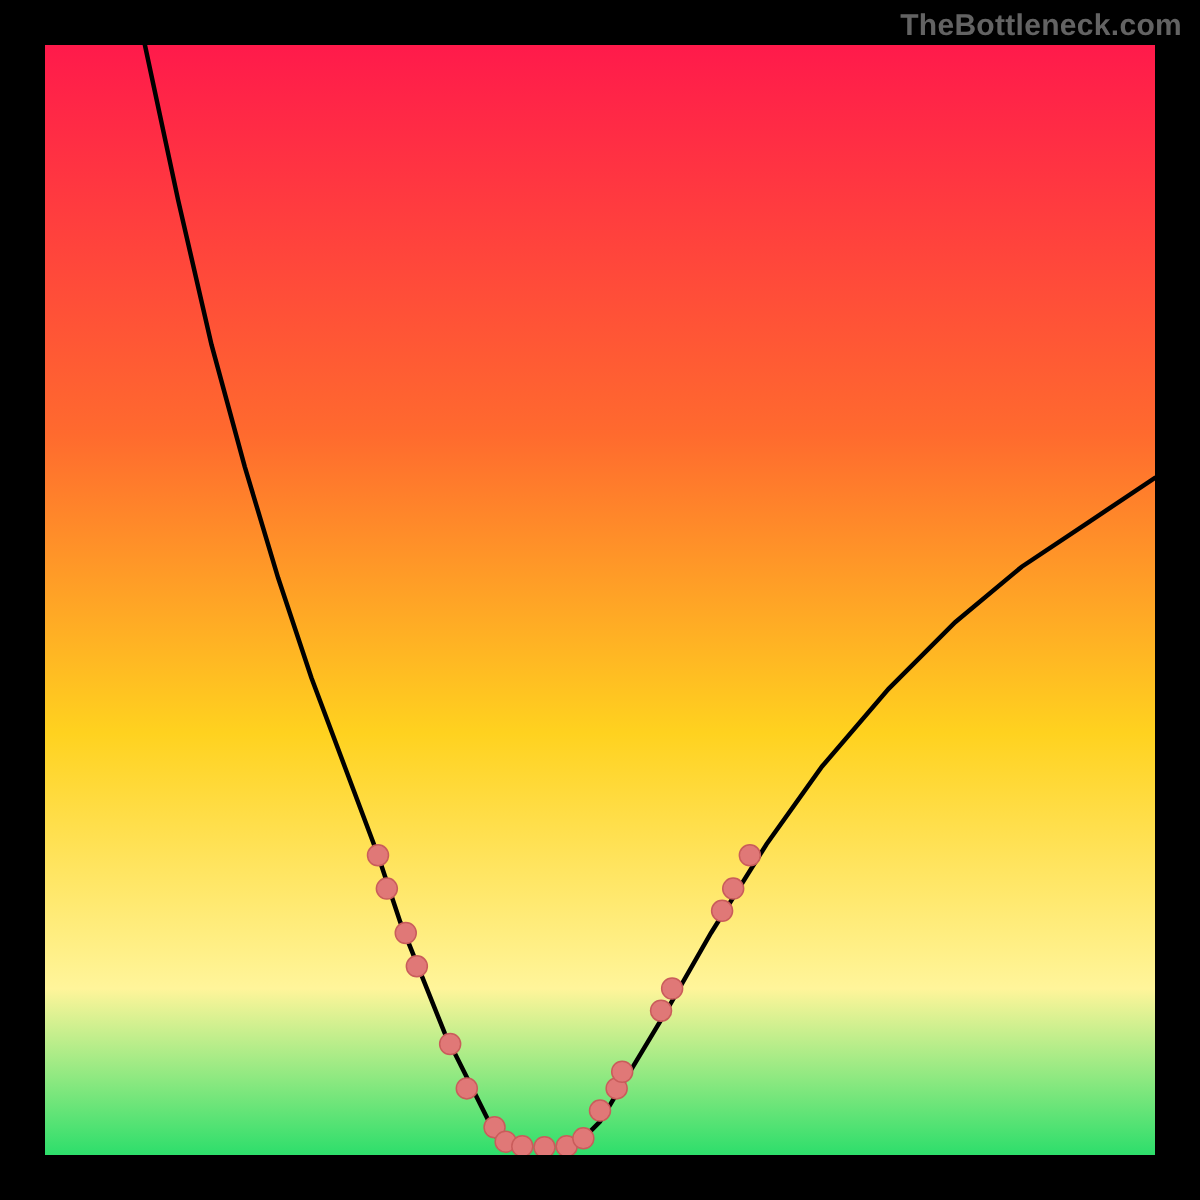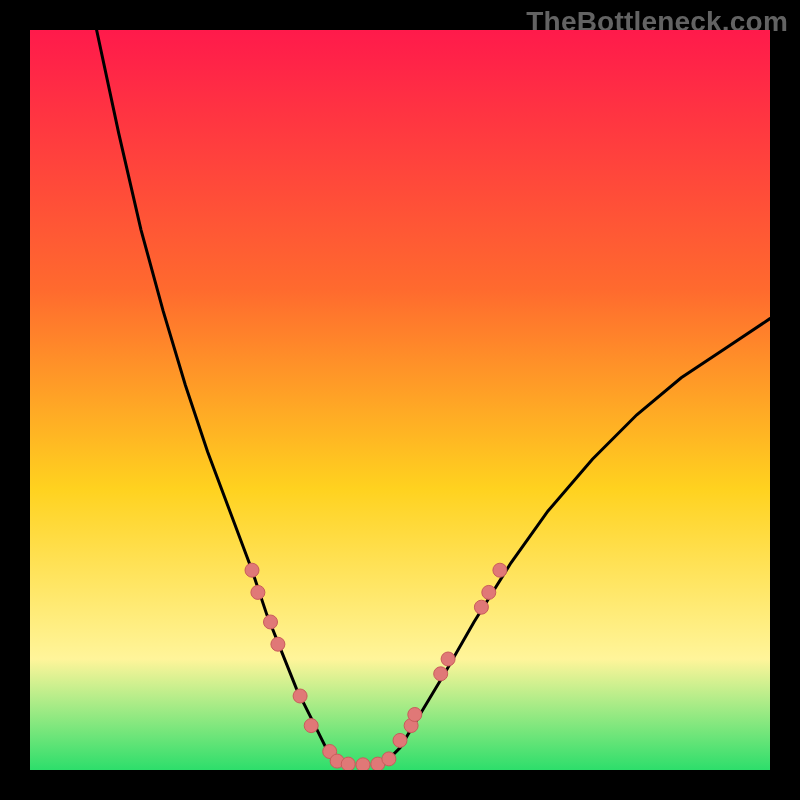--- a/index.html
+++ b/index.html
@@ -28,21 +28,21 @@
   }
   .gradient-bg {
     position: absolute;
     inset: 0;
   }
   .watermark {
     position: absolute;
     top: 6px;
     right: 12px;
     font-family: Arial, Helvetica, sans-serif;
-    font-size: 28px;
+    font-size: 20px;
     font-weight: 600;
     color: #636363;
     letter-spacing: 0.2px;
     user-select: none;
   }
   svg {
     position: absolute;
     inset: 0;
   }
 </style>

